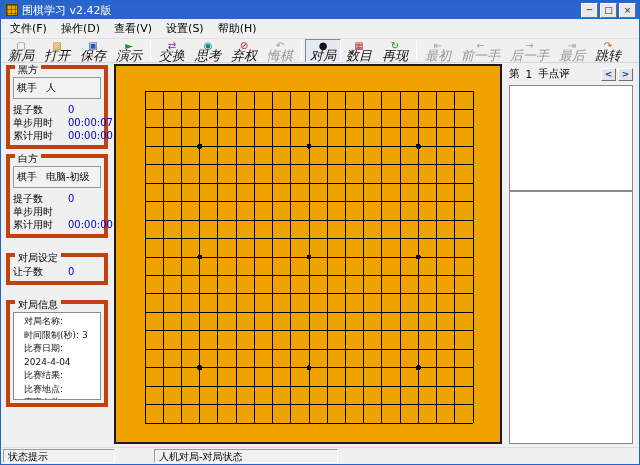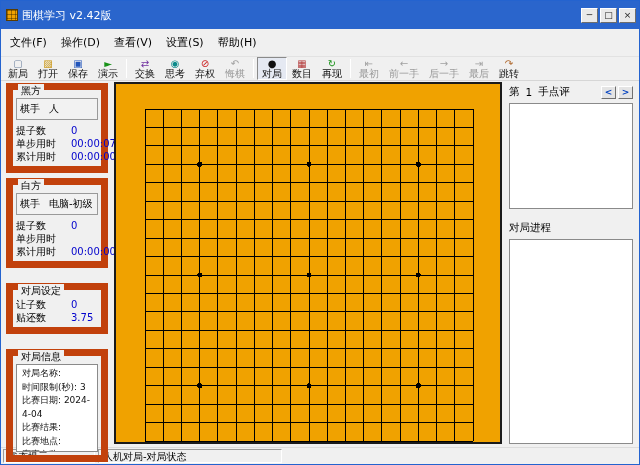--- a/index.html
+++ b/index.html
@@ -4,73 +4,73 @@
 <style>
   * { box-sizing: border-box; margin: 0; padding: 0; }
   html,body { width:640px; height:465px; }
   body { font-family: "DejaVu Sans", "Liberation Sans", sans-serif; background:#f0f0f0; }
   .window {
     width:640px; height:465px; overflow:hidden;
     border:1px solid #2463cf; background:#f0f0f0;
     display:flex; flex-direction:column;
   }
   
-  .titlebar { height:28px; background:#2a65cc; display:flex; align-items:center; padding:0 3px; flex:none; }
+  .titlebar { height:18px; background:#2a65cc; display:flex; align-items:center; padding:0 3px; flex:none; }
   .app-icon { width:12px; height:12px; margin:0 4px 0 2px; background:#f0a200; border:1px solid #5a3c00;
     background-image:linear-gradient(#00000055 1px, transparent 1px), linear-gradient(90deg,#00000055 1px, transparent 1px);
     background-size:4px 4px; }
   .title { color:#fff; font-size:11px; flex:1; white-space:nowrap; }
   .tb-btns { display:flex; gap:2px; }
   .tb-btn { width:17px; height:15px; background:#e9e9e9; border:1px solid; border-color:#fff #6d6d6d #6d6d6d #fff;
     font-size:9px; line-height:13px; text-align:center; color:#222; cursor:default; }
   
-  .menubar { height:28px; display:flex; align-items:center; padding-left:2px; font-size:11px; flex:none; background:#f0f0f0; border-bottom:1px solid #e2e2e2; }
+  .menubar { height:20px; display:flex; align-items:center; padding-left:2px; font-size:11px; flex:none; background:#f0f0f0; border-bottom:1px solid #e2e2e2; }
   .menu-item { padding:0 7px; line-height:15px; color:#000; }
   
   .toolbar { height:24px; display:flex; align-items:stretch; padding:0 2px; flex:none; background:#f0f0f0; border-bottom:1px solid #d6d6d6; }
   .tbtn { display:flex; flex-direction:column; align-items:center; justify-content:center;
     padding:0 4px; min-width:25px; border:1px solid transparent; }
   .tbtn.pressed { border-color:#8a8a8a #ffffff #ffffff #8a8a8a; background:#e5e9f2; }
   .tico { font-size:10px; line-height:11px; }
-  .tlbl { font-size:10px; line-height:10px; color:#111; white-space:nowrap; }
+  .tlbl { font-size:13px; line-height:10px; color:#111; white-space:nowrap;font-style:italic; }
   .tbtn.disabled .tlbl { color:#979797; }
   .tsep { width:1px; background:#c0c0c0; border-right:1px solid #fff; margin:2px 3px; }
   
   .main { flex:1; display:flex; min-height:0; }
   .left { width:110px; flex:none; padding:2px 3px 2px 5px; font-size:10px; }
-  .grp { position:relative; border:7px solid #c2410c; padding:8px 3px 3px 3px; margin-bottom:5px; }
+  .grp { position:relative; border:4px solid #c2410c; padding:8px 3px 3px 3px; margin-bottom:5px; }
   .grp-title { position:absolute; top:-6px; left:5px; background:#f0f0f0; padding:0 3px; font-size:10px; color:#000; }
   .gap-top { margin-top:15px; }
   .player-box { border:1px solid #9a9a9a; background:#f2f2f2; padding:3px 3px; margin-bottom:4px; display:flex; gap:9px; }
   .p-label { color:#000;font-family:Liberation Serif, serif; }
   .p-value { color:#000; }
   .stat-row { display:flex; line-height:13px; }
   .stat-label { width:55px; color:#000; flex:none; }
   .stat-value { color:#0000cc; }
-  .info-box { border:1px solid #8a8a8a; background:#ffffff; height:88px; padding:2px 5px; font-size:9px; line-height:13.5px; color:#111; overflow:hidden; }
+  .info-box { border:1px solid #8a8a8a; background:#ffffff; height:88px; padding:2px 10px; font-size:9px; line-height:13.5px; color:#111; overflow:hidden; }
   
   .center { width:394px; flex:none; padding:1px 3px 3px 3px; }
   .board { width:100%; height:100%; border:2px solid #1a1a1a; position:relative; }
   .board svg { display:block; }
   
   .right { flex:1; min-width:0; padding:4px 6px 3px 4px; display:flex; flex-direction:column; font-size:10.5px; }
   .cmt-header { display:flex; align-items:center; gap:4px; margin-bottom:4px; }
   .mv-num { padding:0 2px; color:#000; }
   .nav-btns { margin-left:auto; display:flex; gap:2px; }
   .nav-btn { width:15px; height:13px; background:#e4e4e4; border:1px solid; border-color:#fff #707070 #707070 #fff;
     font-size:9px; line-height:11px; text-align:center; color:#0040c0; font-weight:bold; }
   .cmt-box { height:106px; border:1px solid #8a8a8a; background:#fff; flex:none; }
   .prog-title { margin:12px 0 4px 0; color:#000; }
   .prog-box { flex:1; border:1px solid #8a8a8a; background:#fff; min-height:0; }
   
   .statusbar { height:17px; flex:none; display:flex; gap:3px; align-items:stretch; padding:1px 2px; background:#f0f0f0; border-top:1px solid #dcdcdc; font-size:10px; }
   .sb-cell { border:1px solid; border-color:#9b9b9b #ffffff #ffffff #9b9b9b; padding:0 4px; line-height:13px; color:#000; white-space:nowrap; overflow:hidden; }
-  .sb-left { width:92px; flex:none; }
+  .sb-left { width:112px; flex:none; }
   .sb-center { flex:1; text-align:center; }
-  .sb-right { width:184px; flex:none; }
+  .sb-right { width:184px; flex:none;margin-left:36px; }
 </style>
 </head>
 <body>
 
 <div class="window" style="border-color: rgb(36, 99, 207);">
 
   <div class="titlebar" style="background: rgb(42, 101, 204);">
     <span class="app-icon"></span>
     <span class="title">围棋学习 v2.42版</span>
     <span class="tb-btns">
@@ -200,24 +200,20 @@
           <span class="stat-label">累计用时</span>
           <span class="stat-value">00:00:00</span>
         </div>
       </div>
 
       <div class="grp gap-top">
         <span class="grp-title">对局设定</span>
         <div class="stat-row">
           <span class="stat-label">让子数</span>
           <span class="stat-value">0</span>
-        </div>
-        <div class="stat-row">
-          <span class="stat-label">贴还数</span>
-          <span class="stat-value">3.75</span>
         </div>
       </div>
 
       <div class="grp gap-top">
         <span class="grp-title">对局信息</span>
         <div class="info-box">
           <div>对局名称:</div>
           <div>时间限制(秒): 3</div>
           <div>比赛日期: 2024-4-04</div>
           <div>比赛结果:</div>
@@ -286,21 +282,20 @@
       <div class="cmt-header">
         <span>第</span>
         <span class="mv-num">1</span>
         <span>手点评</span>
         <span class="nav-btns">
           <span class="nav-btn">&lt;</span>
           <span class="nav-btn">&gt;</span>
         </span>
       </div>
       <div class="cmt-box"></div>
-      <div class="prog-title">对局进程</div>
       <div class="prog-box"></div>
     </div>
 
   </div>
 
   <div class="statusbar">
     <span class="sb-cell sb-left">状态提示</span>
     <span class="sb-cell sb-right">人机对局-对局状态</span>
   </div>
 

